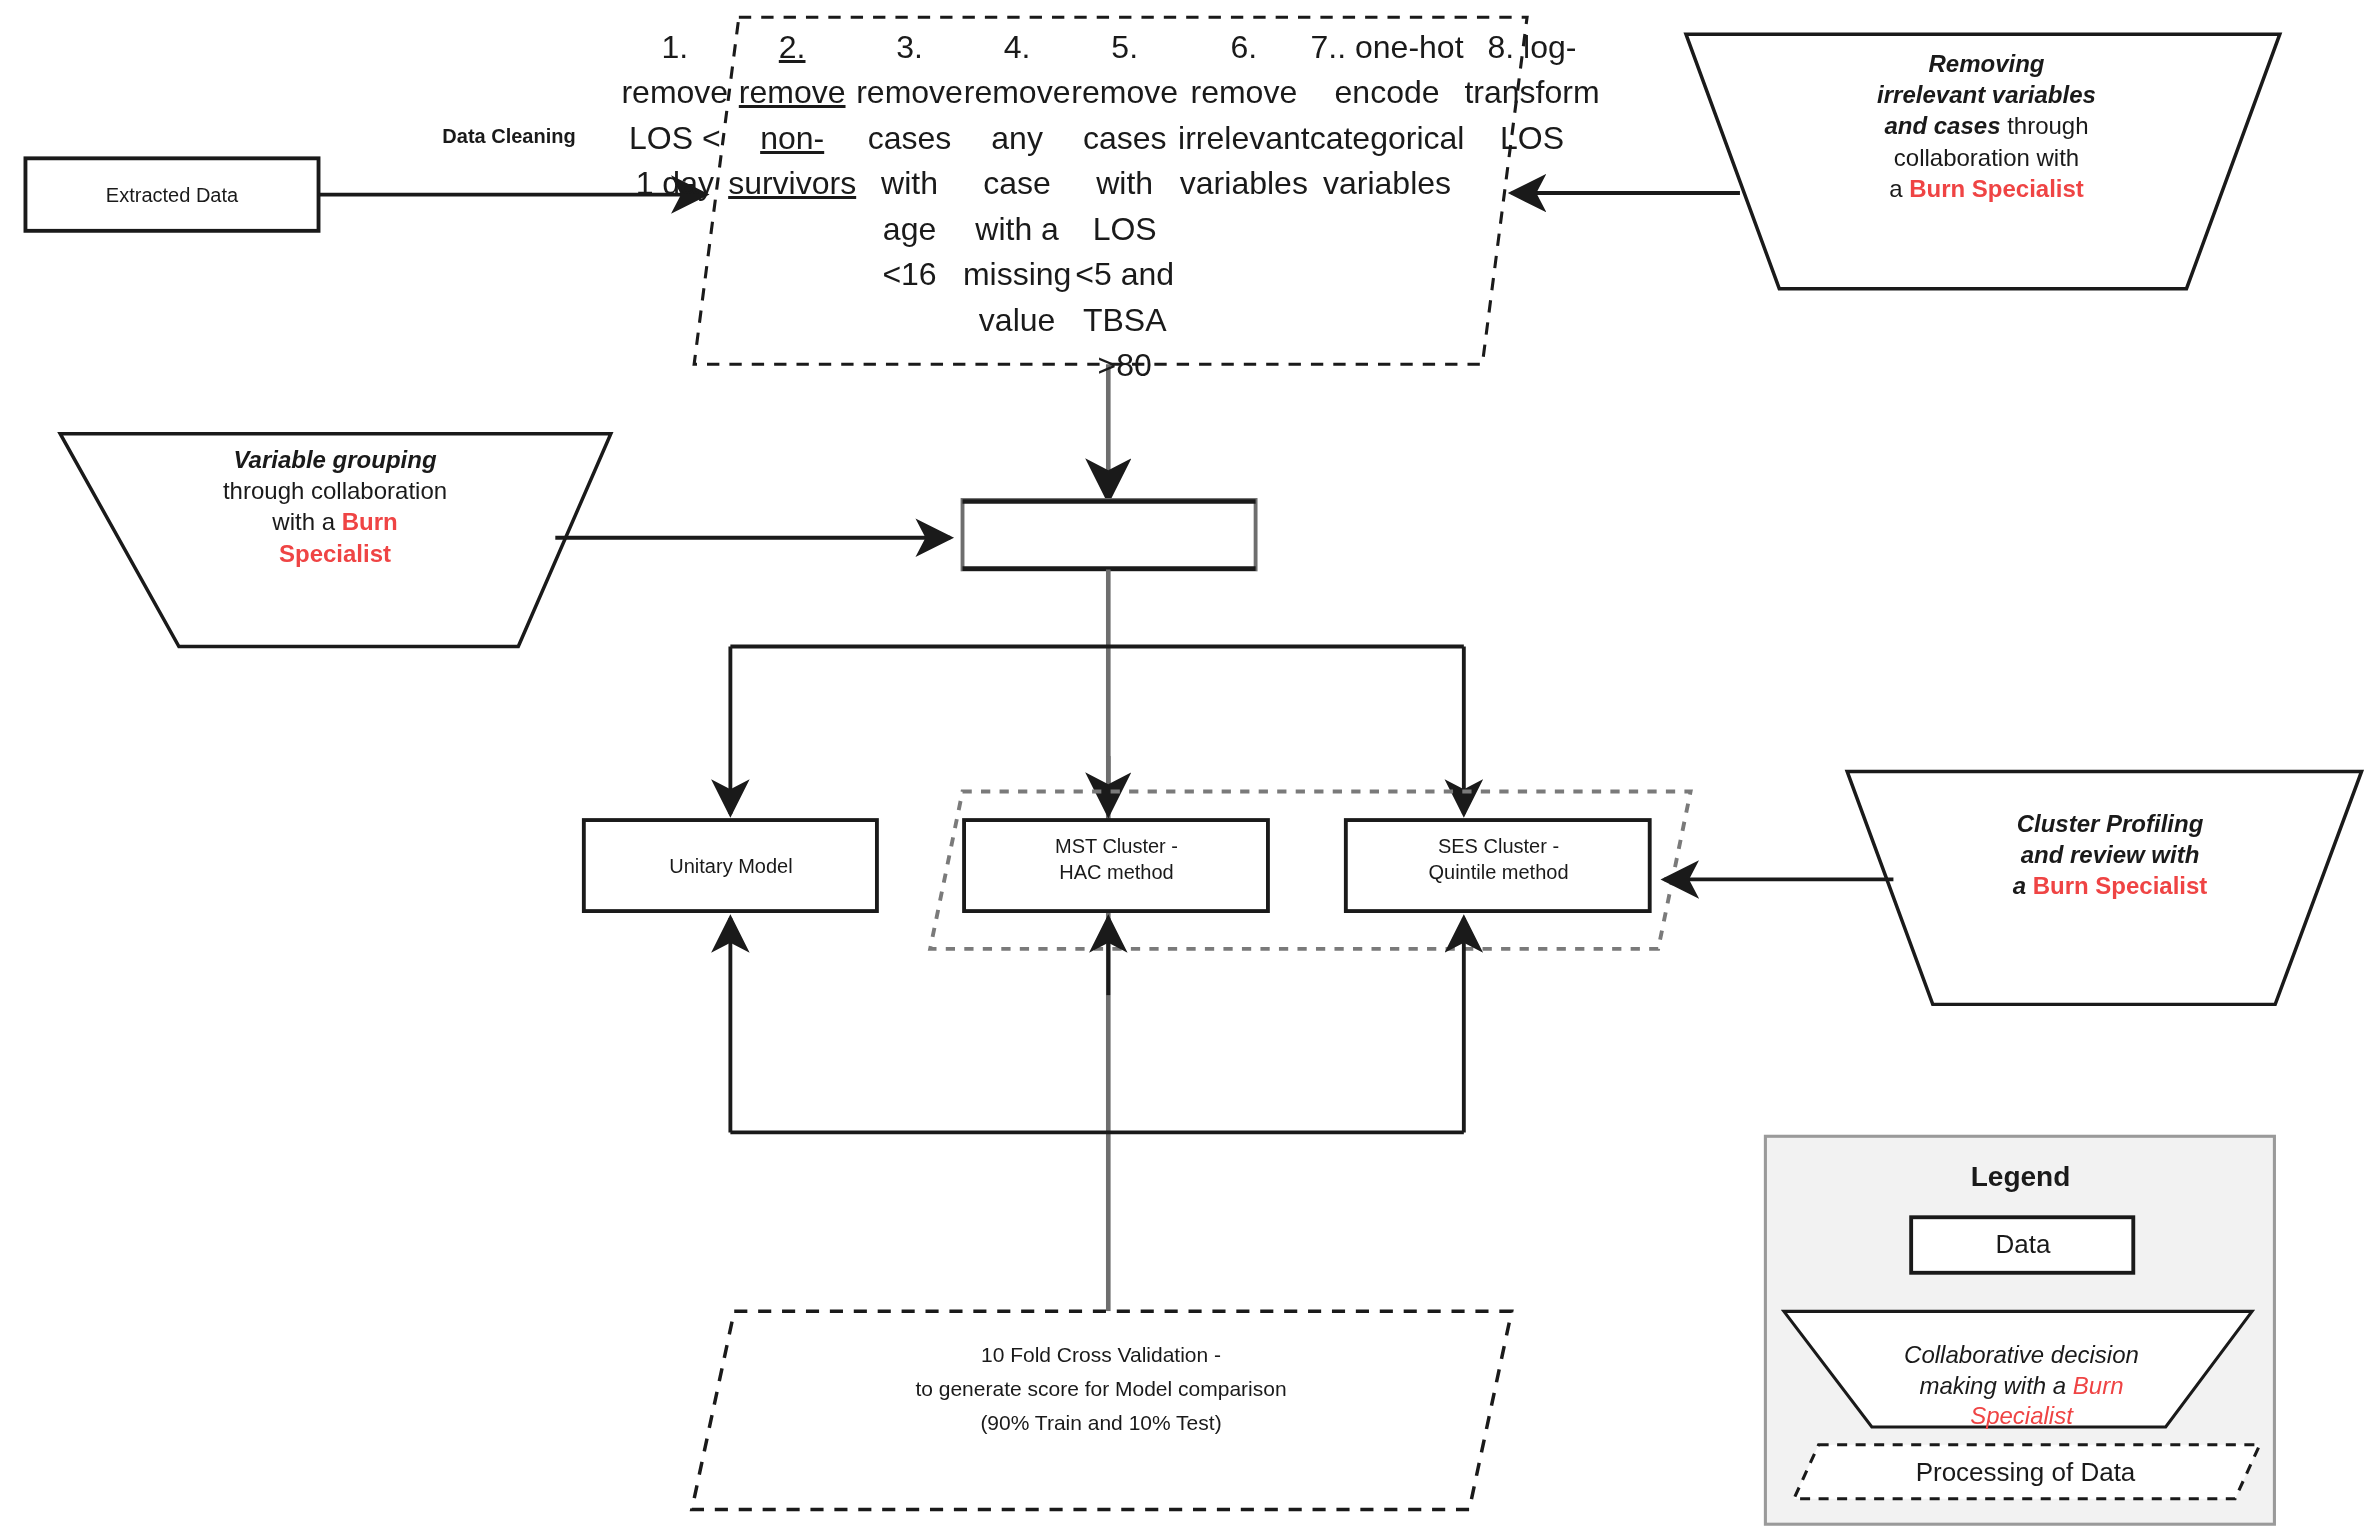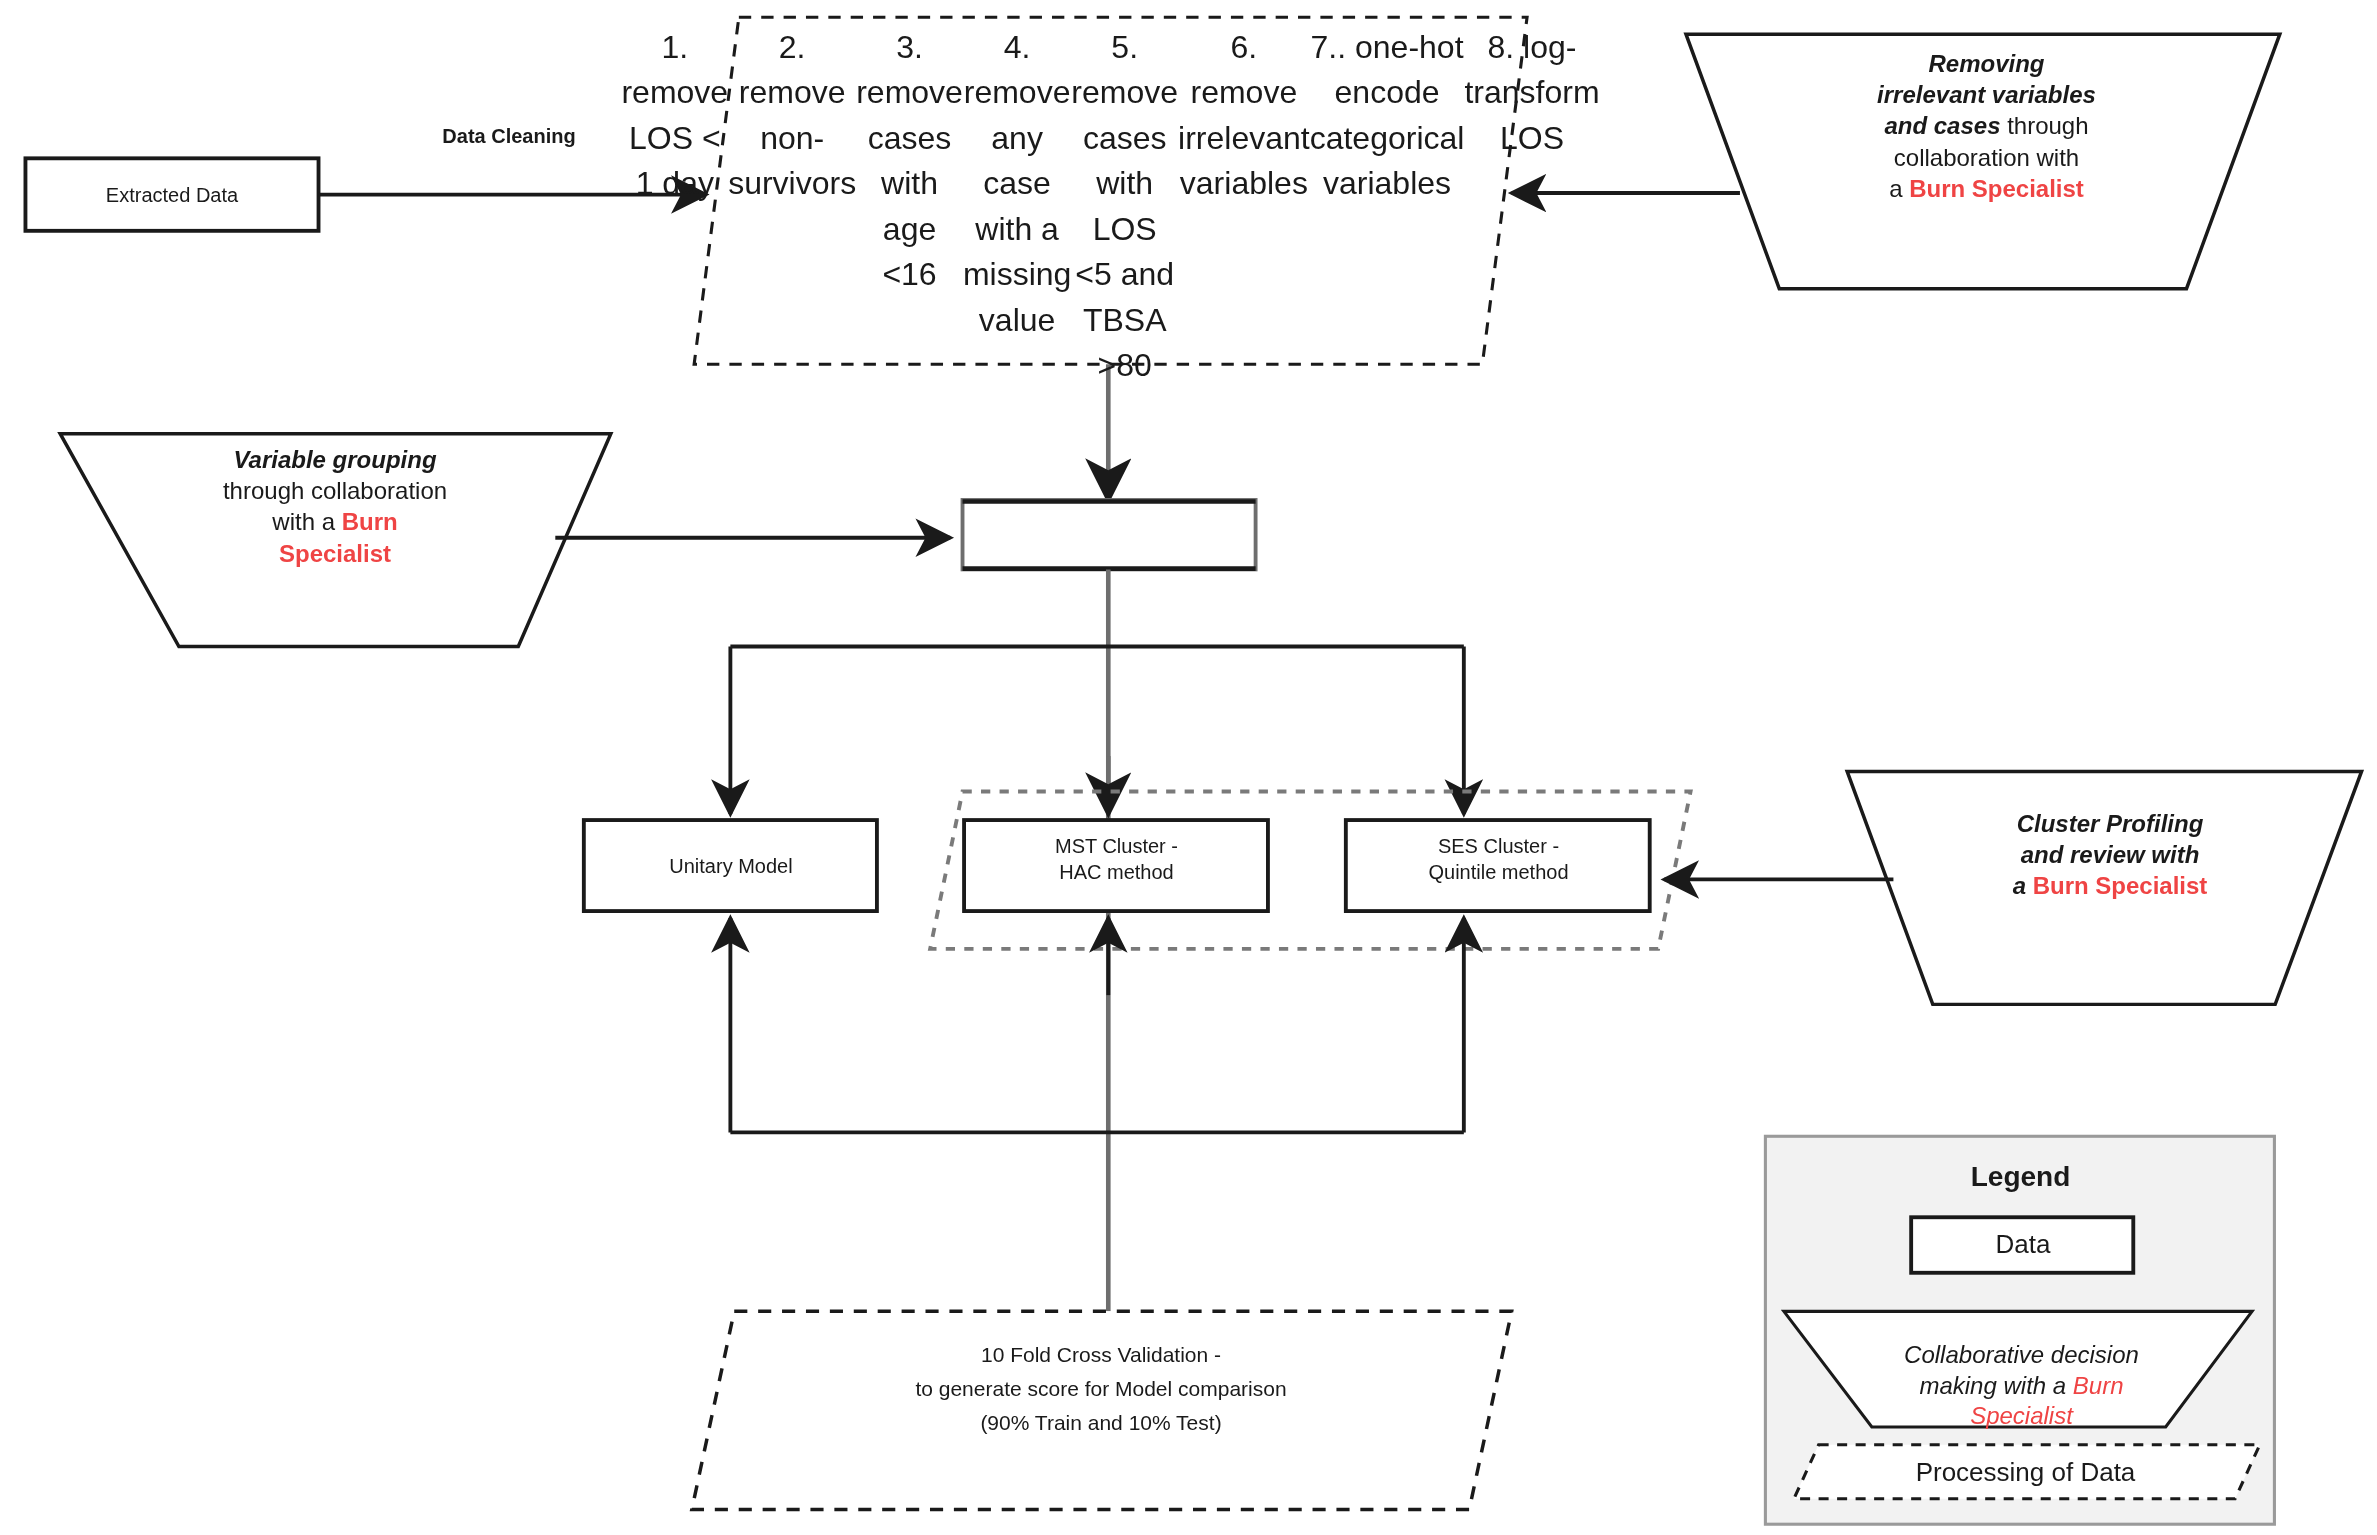--- a/index.html
+++ b/index.html
@@ -81,21 +81,21 @@
     <path d="M 2313,1700 L 2920,1700 L 2808,1850 L 2427,1850 Z" fill="#ffffff" stroke="#1a1a1a" stroke-width="4"></path>
     <path d="M 2358,1873 L 2930,1873 L 2898,1943 L 2326,1943 Z" fill="#ffffff" stroke="#1a1a1a" stroke-width="4" stroke-dasharray="13 11"></path>
   </svg>
 
   <div class="txt nodefont ctr" style="left:33px;top:158px;width:278px;height:73px;">Extracted Data</div>
 
   <div class="txt nodefont bold" style="left:347px;top:123px;width:324px;">Data Cleaning</div>
 
   <div style="position:absolute;left:694px;top:17px;width:833px;height:347px;display:flex;flex-direction:row;justify-content:center;margin-top:8px;">
     <div class="txt stepfont" style="position:static;">1. remove LOS &lt; 1 day</div>
-    <div class="txt stepfont" style="position:static;">2. remove non-survivors</div>
+    <div class="txt stepfont" style="position:static;text-decoration:underline;">2. remove non-survivors</div>
     <div class="txt stepfont" style="position:static;">3. remove cases with age &lt;16</div>
     <div class="txt stepfont" style="position:static;">4. remove any case with a missing value</div>
     <div class="txt stepfont" style="position:static;">5. remove cases with LOS &lt;5 and TBSA &gt;80</div>
     <div class="txt stepfont" style="position:static;">6. remove irrelevant variables</div>
     <div class="txt stepfont" style="position:static;">7.. one-hot encode categorical variables</div>
     <div class="txt stepfont" style="position:static;">8. log-transform LOS</div>
   </div>
 
   <div class="txt trapfont" style="left:1782px;top:48px;width:409px;">
     <div class="ital">Removing</div>

